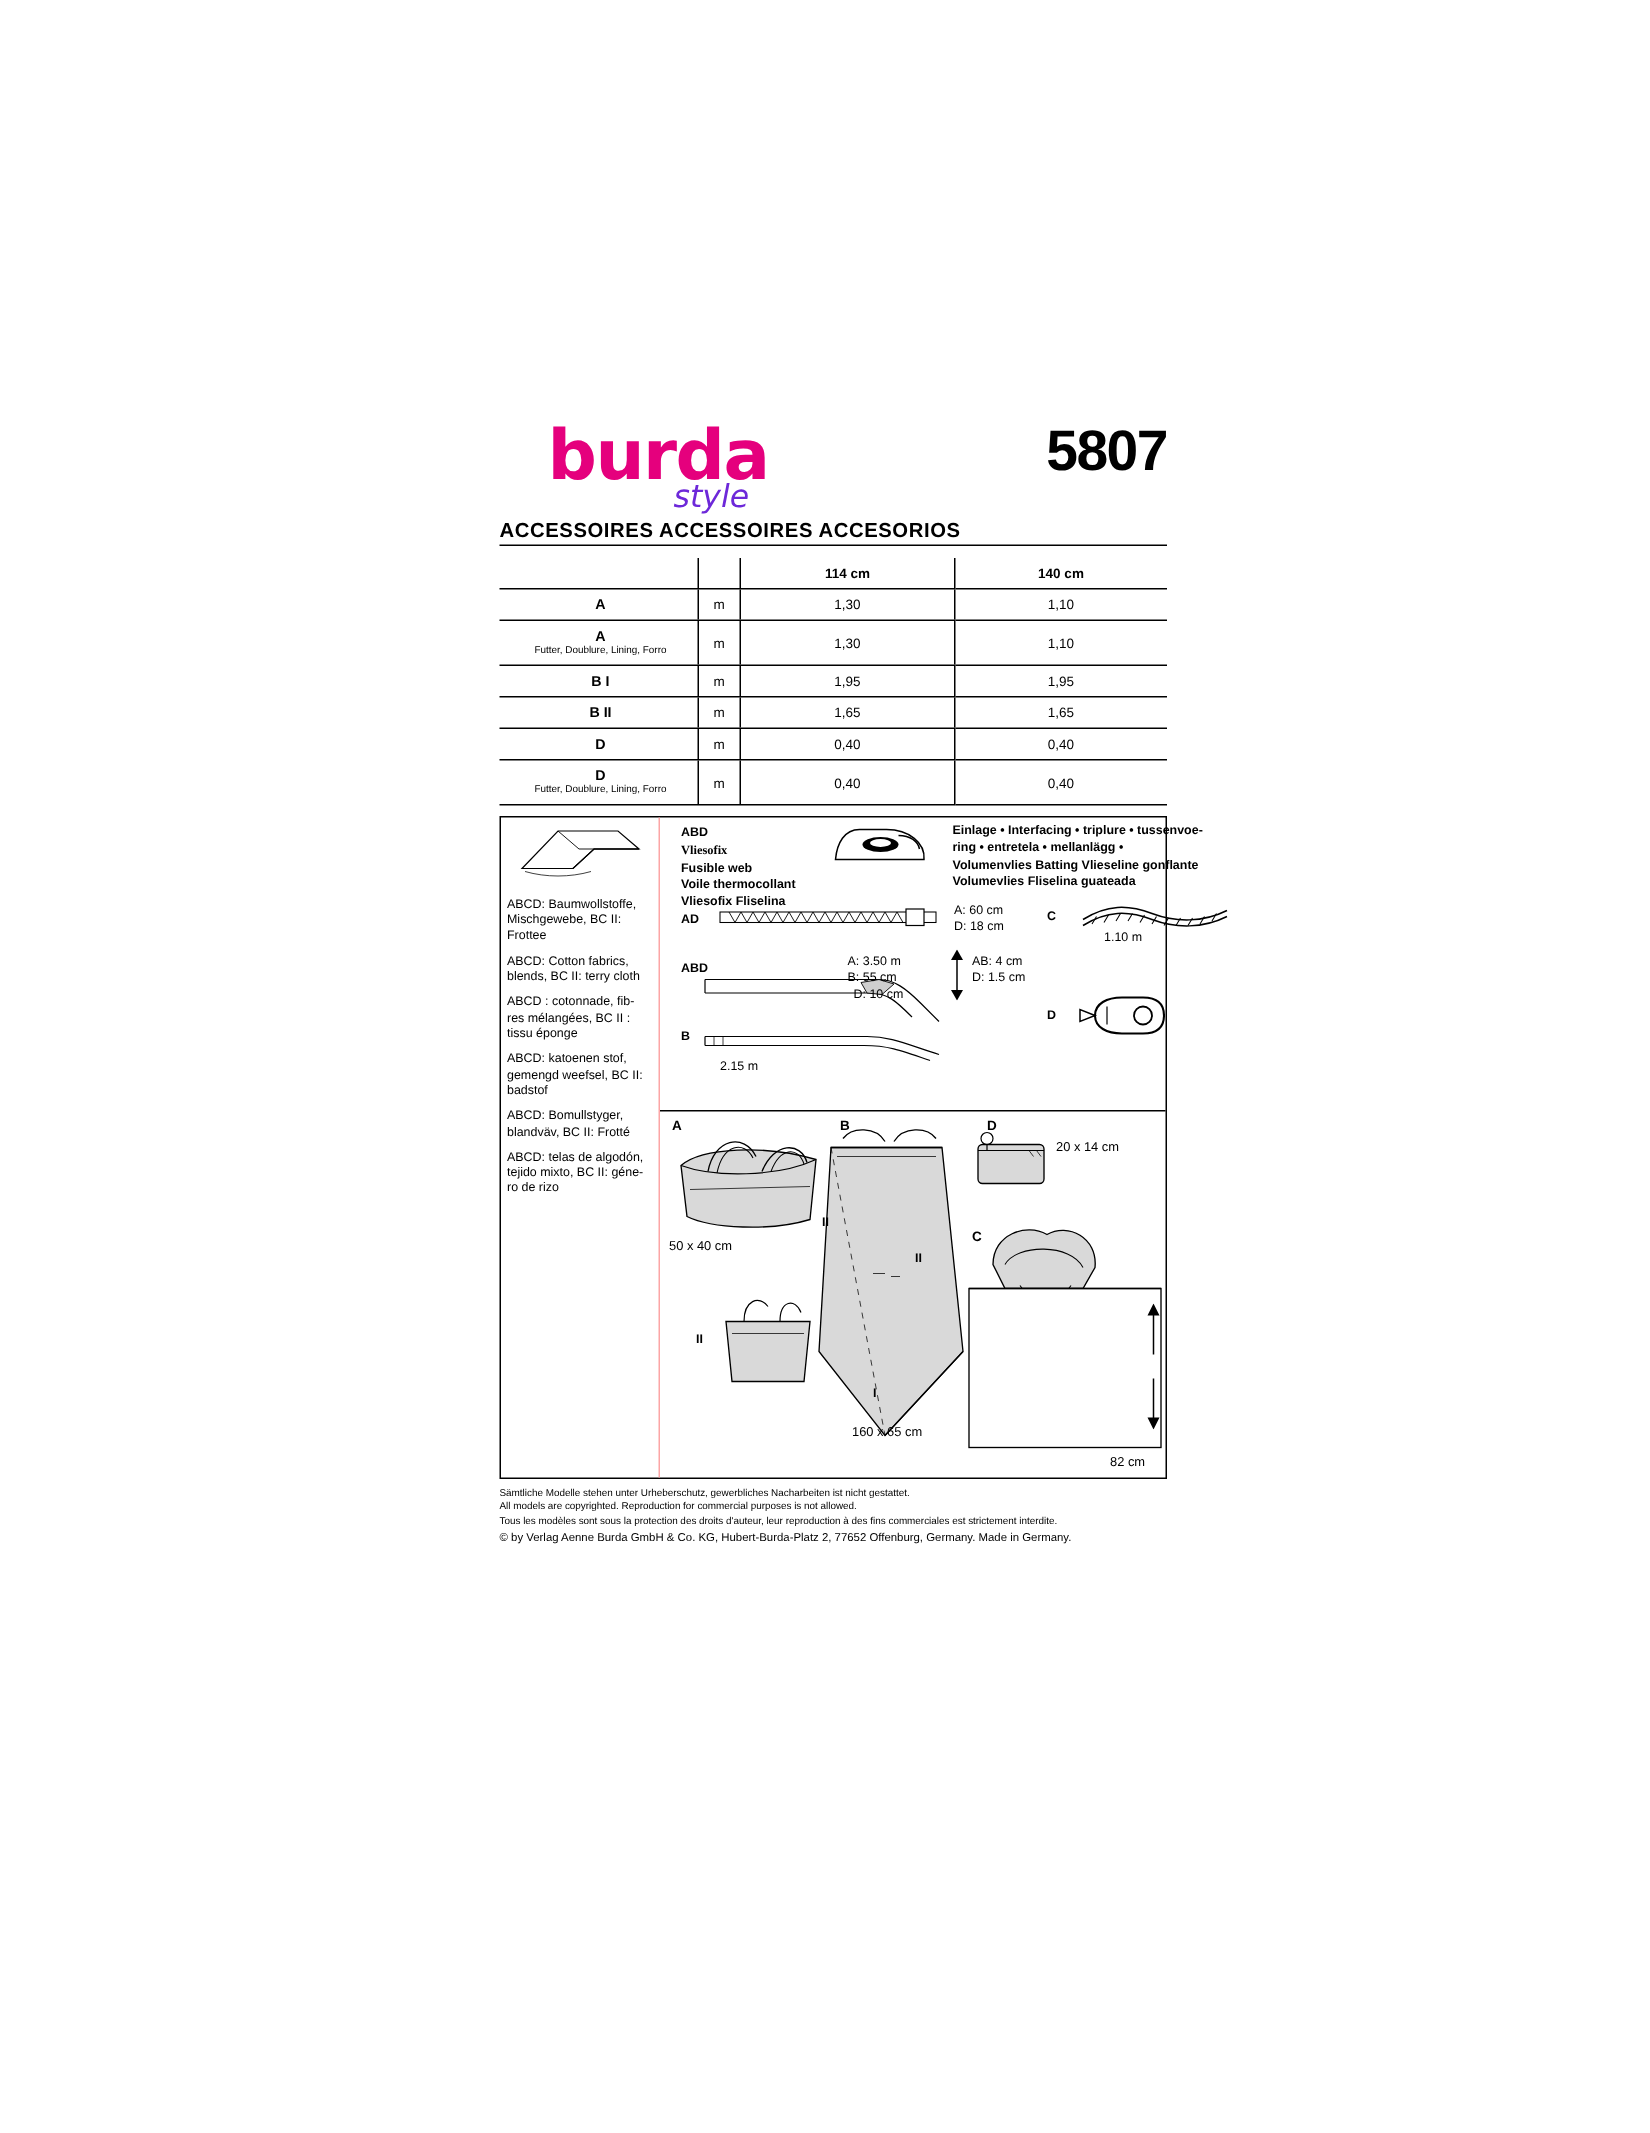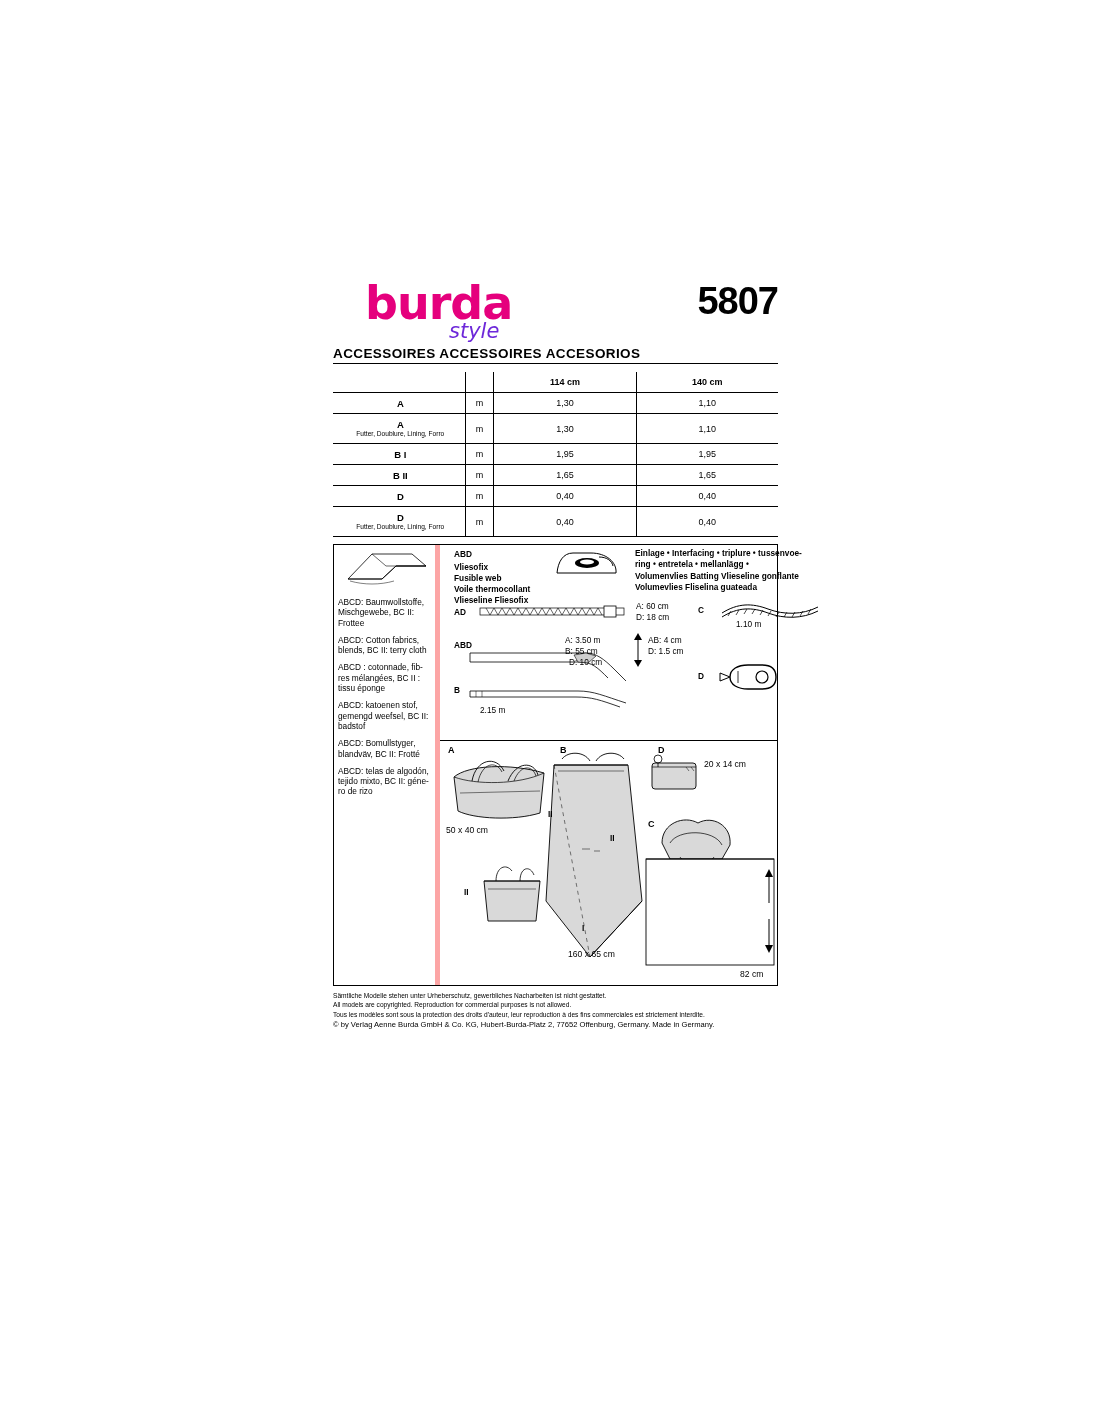--- a/index.html
+++ b/index.html
@@ -22,21 +22,21 @@
   .c-label{width:130px;padding-left:3px !important;}
   .c-unit{width:28px;text-align:center;border-left:0.8px solid #000;}
   .c-val{width:143px;text-align:center;border-left:0.8px solid #000;}
   .lbl-main{font-size:9.5px;font-weight:bold;}
   .lbl-sub{font-size:6.6px;line-height:8px;display:block;}
   .hdw{font-size:9px;font-weight:bold;text-align:center;}
   .tall{height:30px;}
 
   
   .boxarea{position:relative;border:1px solid #000;margin-top:7px;height:440px;}
-  .leftcol{position:absolute;left:0;top:0;width:106px;height:100%;border-right:5px solid #fca5a5;box-sizing:border-box;}
+  .leftcol{position:absolute;left:0;top:0;width:106px;height:100%;border-right:1px solid #fca5a5;box-sizing:border-box;}
   .fabswatch{position:relative;height:46px;}
   .fabtext{font-size:8.3px;line-height:10.3px;padding:0 5px 0 4px;margin-top:7px;}
   .fabtext.first{margin-top:6px;}
 
   .rightcol{position:absolute;left:106px;top:0;right:0;height:100%;}
   .notionsbox{position:relative;height:196px;border-bottom:1px solid #000;box-sizing:border-box;}
   .viewsbox{position:relative;height:243px;}
 
   .tinylab{position:absolute;font-size:8.3px;font-weight:bold;}
   .tiny{position:absolute;font-size:8.3px;line-height:10px;}
@@ -126,24 +126,24 @@
         <div class="fabtext">ABCD: katoenen stof, gemengd weefsel, BC II: badstof</div>
         <div class="fabtext">ABCD: Bomullstyger, blandväv, BC II: Frotté</div>
         <div class="fabtext">ABCD: telas de algodón, tejido mixto, BC II: géne-ro de rizo</div>
       </div>
 
       <div class="rightcol">
 
         <div class="notionsbox">
 
           <div class="tinylab" style="left:14px;top:4px;">ABD</div>
-          <div class="tinyb" style="left:14px;top:17px;">Vliesofix</div>
+          <div class="tinyb" style="left:14px;top:17px;font-family:Liberation Serif, serif;">Vliesofix</div>
           <div class="tinyb" style="left:14px;top:28px;">Fusible web</div>
           <div class="tinyb" style="left:14px;top:39px;">Voile thermocollant</div>
-          <div class="tinyb" style="left:14px;top:50px;">Vlieseline Fliesofix</div>
+          <div class="tinyb" style="left:14px;top:50px;">Vliesofix Fliselina</div>
 
           <div style="position:absolute;left:113px;top:3px;">
             <svg width="72" height="30" viewBox="0 0 72 30">
               <path d="M4 25 L63 25 C64 14 53 5 38 5 L20 5 C10 5 5 14 4 25 Z" fill="#ffffff" stroke="#000" stroke-width="1"></path>
               <ellipse cx="34" cy="15" rx="12" ry="5" fill="#000"></ellipse>
               <ellipse cx="34" cy="14" rx="7" ry="2.6" fill="#ffffff"></ellipse>
               <path d="M46 9 C54 9 59 13 60 18" fill="none" stroke="#000" stroke-width="1"></path>
             </svg>
           </div>
 

